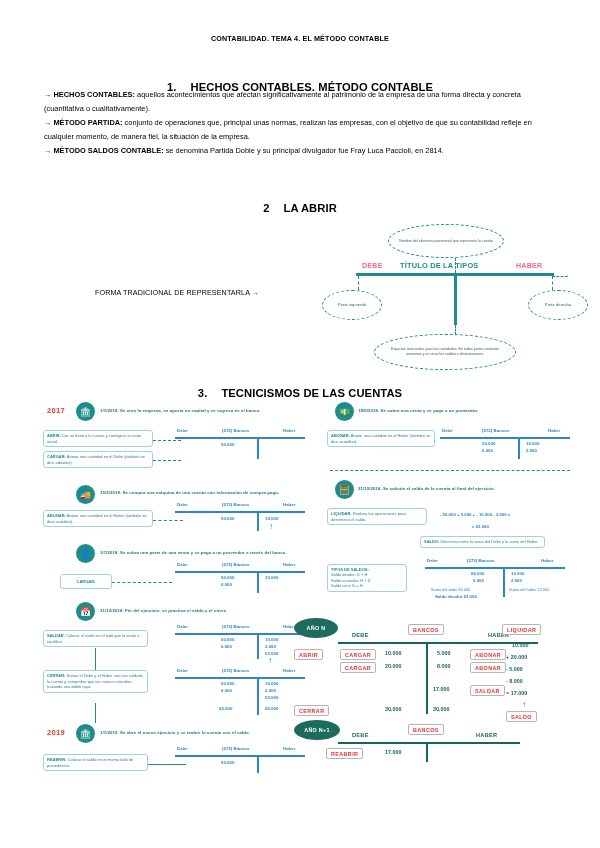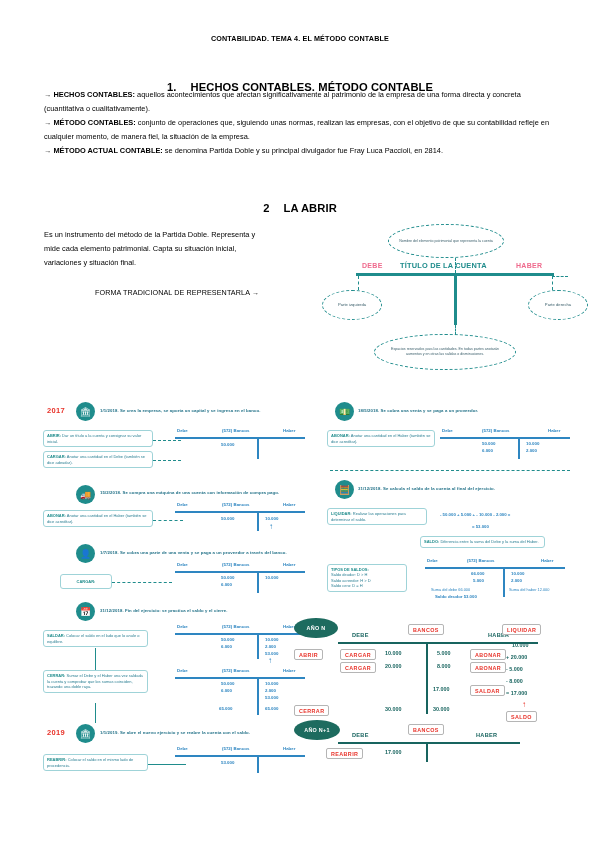--- a/index.html
+++ b/index.html
@@ -71,52 +71,54 @@
   <div class="doc-title">CONTABILIDAD. TEMA 4. EL MÉTODO CONTABLE</div>
 
   <div class="h1" style="top:69px;margin-top:12px;">
     <span class="num">1.</span><span>HECHOS CONTABLES. MÉTODO CONTABLE</span>
   </div>
 
   <div class="body-block" style="top:88px;">
     <p><b>→ HECHOS CONTABLES:</b><span> aquellos acontecimientos que afectan significativamente al patrimonio de la empresa de una forma directa y concreta (cuantitativa o cualitativamente).</span></p>
   </div>
   <div class="body-block" style="top:116px;">
-    <p><b>→ MÉTODO CONTABLES:</b><span> conjunto de operaciones que, siguiendo unas normas, realizan las empresas, con el objetivo de que su contabilidad refleje en cualquier momento, de manera fiel, la situación de la empresa.</span></p>
+    <p><b>→ MÉTODO PARTIDA:</b><span> conjunto de operaciones que, principal unas normas, realizan las empresas, con el objetivo de que su contabilidad refleje en cualquier momento, de manera fiel, la situación de la empresa.</span></p>
   </div>
   <div class="body-block" style="top:144px;">
-    <p><b>→ MÉTODO ACTUAL CONTABLE:</b><span> se denomina Partida Doble y su principal divulgador fue Fray Luca Paccioli, en 2814.</span></p>
+    <p><b>→ MÉTODO SALDOS CONTABLE:</b><span> se denomina Partida Doble y su principal divulgador fue Fray Luca Paccioli, en 2814.</span></p>
   </div>
 
   <div class="h1" style="top:202px;">
     <span class="num">2</span><span>LA ABRIR</span>
   </div>
 
-  <div class="s2-text">Es un instrumento del método de la Partida Doble. Representa y mide cada elemento patrimonial. Capta su situación inicial, variaciones y situación final.</div>
   <div class="s2-forma">FORMA TRADICIONAL DE REPRESENTARLA →</div>
 
   <div class="diag">
     <div class="tbar"></div>
     <div class="tvert"></div>
     <div class="d-debe">DEBE</div>
-    <div class="d-titulo">TÍTULO DE LA CUENTA</div>
+    <div class="d-titulo">TÍTULO DE LA TIPOS</div>
     <div class="d-haber">HABER</div>
 
     <div class="dashline" style="left:137px;top:40px;height:15px;"></div>
     <div class="dashline" style="left:137px;top:107px;height:10px;"></div>
     <div class="dashline" style="left:40px;top:58px;height:14px;"></div>
     <div class="dashline" style="left:234px;top:58px;height:14px;"></div>
     <div class="dashline-h" style="left:234px;top:58px;width:16px;"></div>
 
     <div class="bubble bub-top">Nombre del elemento patrimonial que representa la cuenta</div>
     <div class="bubble bub-l">Parte izquierda</div>
     <div class="bubble bub-r">Parte derecha</div>
     <div class="bubble bub-bot">Espacios reservados para las cantidades. En todas partes anotarán aumentos y en otras las salidas o disminuciones.</div>
   </div>
 
+  <div class="h1" style="top:387px;">
+    <span class="num">3.</span><span>TECNICISMOS DE LAS CUENTAS</span>
+  </div>
 
   <div class="map">
 
     <div class="red-year" style="left:47px;top:8px;">2017</div>
     <div class="tealdot" style="left:76px;top:4px;">🏛</div>
     <div class="ev" style="left:100px;top:10px;width:210px;">1/1/2018. Se crea la empresa, se aporta un capital y se ingresa en el banco.</div>
 
     <div class="cbox" style="left:43px;top:32px;width:110px;">
       <b>ABRIR:</b><span> Dar un título a la cuenta y consignar su valor inicial.</span>
     </div>

